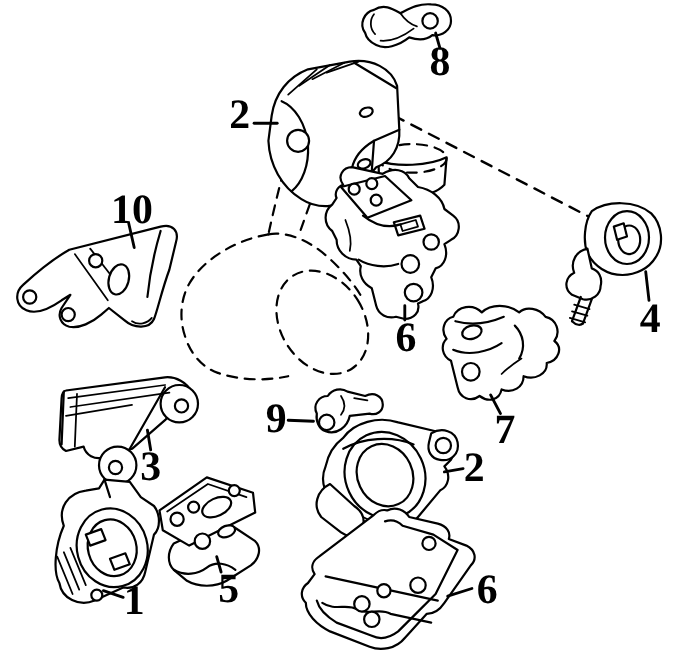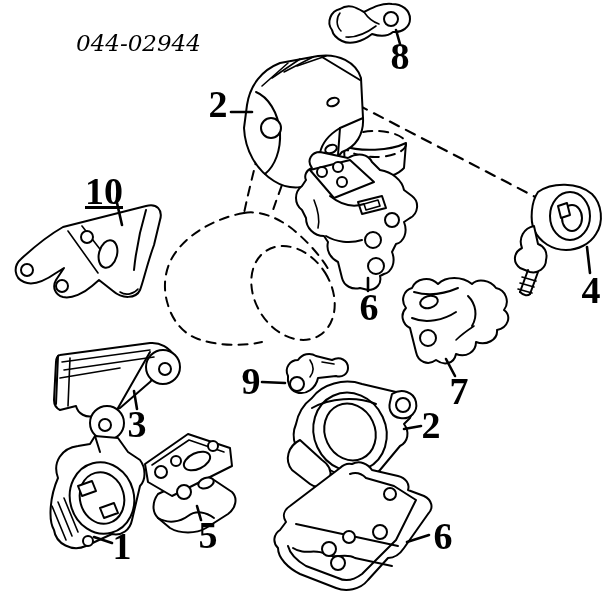--- a/index.html
+++ b/index.html
@@ -201,25 +201,24 @@
       <path class="lead" d="M446,359 L455,376"></path>
       <path class="lead" d="M134,391 L137,409"></path>
       <path class="lead" d="M262,382 L285,383"></path>
       <path class="lead" d="M404,429 L421,426"></path>
       <path class="lead" d="M94,537 L112,543"></path>
       <path class="lead" d="M197,506 L201,520"></path>
       <path class="lead" d="M407,542 L429,535"></path>
     </g>
   </svg>
 
-  <div id="diagram-code">044-02944</div>
 
   <div class="callout" style="left: 400px; top: 56px;">8</div>
   <div class="callout" style="left: 218px; top: 104px;">2</div>
-  <div class="callout" style="left: 104px; top: 191px; text-decoration: underline;">10</div>
+  <div class="callout" style="left: 120px; top: 191px;">10</div>
   <div class="callout" style="left: 591px; top: 290px;">4</div>
   <div class="callout" style="left: 369px; top: 307px;">6</div>
   <div class="callout" style="left: 459px; top: 391px;">7</div>
   <div class="callout" style="left: 137px; top: 424px;">3</div>
   <div class="callout" style="left: 251px; top: 381px;">9</div>
   <div class="callout" style="left: 431px; top: 425px;">2</div>
   <div class="callout" style="left: 122px; top: 546px;">1</div>
   <div class="callout" style="left: 208px; top: 535px;">5</div>
   <div class="callout" style="left: 443px; top: 536px;">6</div>
 

